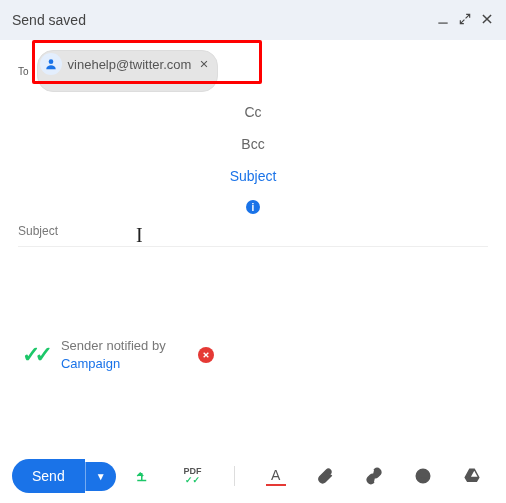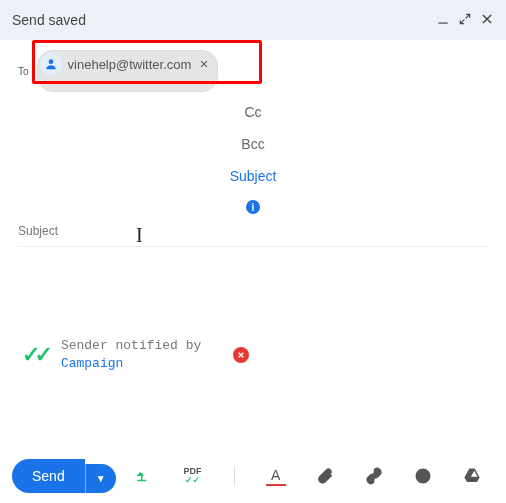--- a/index.html
+++ b/index.html
@@ -22,26 +22,26 @@
 .cc-row .cc, .cc-row .bcc { color: #666; cursor: pointer; }
 .cc-row .campaign { color: #1a73e8; cursor: pointer; }
 .cc-row .info-icon { width: 14px; height: 14px; background: #1a73e8; color: #fff; border-radius: 50%; display: inline-flex; align-items: center; justify-content: center; font-size: 10px; font-weight: bold; }
 .subject-row { border-bottom: 1px solid #eee; padding-bottom: 8px; display: flex; align-items: center; position: relative; }
 .subject-input { border: none; outline: none; font-size: 12px; color: #14532d; width: 100%; }
 .subject-input::placeholder { color: #777; }
 .text-cursor { position: absolute; left: 118px; top: 0px; font-family: serif; font-size: 20px; color: #222; }
 .body-content { min-height: 270px; position: relative; padding-top: 90px; }
 .mailtrack-box { display: flex; align-items: center; gap: 14px; padding-left: 4px; }
 .double-check { color: #1dc769; font-size: 22px; font-weight: bold; letter-spacing: -6px; }
-.mailtrack-text { font-size: 13px; color: #777; line-height: 1.4; font-family: Liberation Mono, monospace; }
+.mailtrack-text { font-size: 13px; color: #777; line-height: 1.4; }
 .mailtrack-link { color: #1a73e8; cursor: pointer; }
 .dismiss-icon { width: 16px; height: 16px; background: #e53935; border-radius: 50%; display: flex; align-items: center; justify-content: center; margin-left: 18px; cursor: pointer; }
 .dismiss-icon svg { width: 8px; height: 8px; }
 .toolbar { position: absolute; bottom: 10px; left: 12px; right: 12px; display: flex; align-items: center; gap: 4px; }
-.send-group { display: flex; align-items: flex-end; }
+.send-group { display: flex; align-items: center; }
 .send-btn { background: #1a73e8; color: #fff; border: none; border-radius: 18px 0 0 18px; padding: 9px 20px; font-size: 14px; font-weight: 500; cursor: pointer; }
 .send-more { background: #1a73e8; color: #fff; border: none; border-left: 1px solid rgba(255,255,255,0.4); border-radius: 0 18px 18px 0; padding: 9px 10px; cursor: pointer; font-size: 10px; }
 .tool-icons { display: flex; gap: 29px; margin-left: 14px; }
 .tool-icon { color: #555; cursor: pointer; display: flex; align-items: center; justify-content: center; width: 20px; height: 20px; }
 .tool-icon svg { width: 18px; height: 18px; fill: #555; }
 .divider { width: 1px; height: 20px; background: #ddd; margin: 0 2px; }
 .pdf-icon { font-size: 9px; font-weight: bold; color: #555; text-align: center; line-height: 1; }
 .mailtrack-tool svg { fill: #1dc769; stroke: #1dc769; }
 .format-a { border-bottom: 2px solid #e53935; font-size: 14px; padding-bottom: 1px; font-weight: 500; }
 </style>

